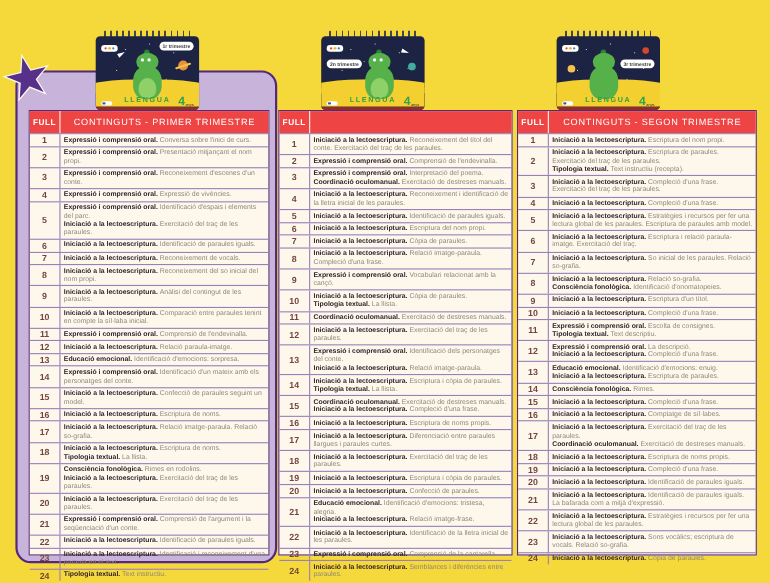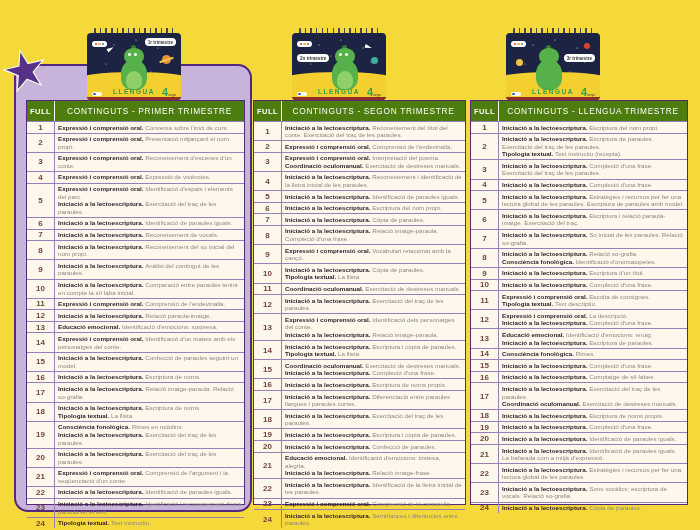--- a/index.html
+++ b/index.html
@@ -80,21 +80,21 @@
     border-radius:2px;z-index:4;}
   .imprint::after{content:"";position:absolute;left:1px;top:0.8px;width:2.5px;height:2.5px;
     background:#2e62b8;border-radius:50%;}
 
   
   .ctable{position:absolute;top:100px;background:#fdf8eb;border:1.5px solid #54287c;
     box-sizing:border-box;display:flex;flex-direction:column;height:405px;}
   .t0{left:26px;width:219px;}
   .t1{left:253px;width:213px;}
   .t2{left:470px;width:218px;}
-  .thead{display:flex;background:#4d7c0f;color:#fff;flex:0 0 20px;align-items:stretch;}
+  .thead{display:flex;background:#ef4444;color:#fff;flex:0 0 20px;align-items:stretch;}
   .thead .full{flex:0 0 27px;display:flex;align-items:center;justify-content:center;
     font-size:7.5px;font-weight:bold;letter-spacing:0.5px;border-right:1.5px solid #fdf8eb;}
   .thead .title{flex:1;display:flex;align-items:center;justify-content:center;
     font-size:8.3px;font-weight:normal;letter-spacing:0.7px;white-space:nowrap;}
   .tbody{display:flex;flex-direction:column;flex:1;}
   .row{display:flex;flex:1 1 auto;border-top:1px solid #9a7fb8;align-items:stretch;}
   .row .num{flex:0 0 27px;display:flex;align-items:center;justify-content:center;
     font-size:8px;font-weight:bold;color:#74453c;border-right:1px solid #9a7fb8;}
   .row .content{flex:1;padding:1.5px 3px;display:flex;flex-direction:column;justify-content:center;}
   .seg{font-size:6.25px;line-height:7.6px;color:#8e877c;}
@@ -354,185 +354,184 @@
           <div class="content">
             <div class="seg"><b>Tipologia textual. </b><span>Text instructiu.</span></div>
           </div>
         </div>
       </div>
   </section>
 
   <section class="ctable t1">
     <div class="thead">
       <div class="full">FULL</div>
+    </div>
+    <div class="tbody">
+        <div class="row">
+          <div class="num">1</div>
+          <div class="content">
+            <div class="seg"><b>Iniciació a la lectoescriptura. </b><span>Reconeixement del títol del conte. Exercitació del traç de les paraules.</span></div>
+          </div>
+        </div>
+        <div class="row">
+          <div class="num">2</div>
+          <div class="content">
+            <div class="seg"><b>Expressió i comprensió oral. </b><span>Comprensió de l'endevinalla.</span></div>
+          </div>
+        </div>
+        <div class="row">
+          <div class="num">3</div>
+          <div class="content">
+            <div class="seg"><b>Expressió i comprensió oral. </b><span>Interpretació del poema.</span></div>
+            <div class="seg"><b>Coordinació oculomanual. </b><span>Exercitació de destreses manuals.</span></div>
+          </div>
+        </div>
+        <div class="row">
+          <div class="num">4</div>
+          <div class="content">
+            <div class="seg"><b>Iniciació a la lectoescriptura. </b><span>Reconeixement i identificació de la lletra inicial de les paraules.</span></div>
+          </div>
+        </div>
+        <div class="row">
+          <div class="num">5</div>
+          <div class="content">
+            <div class="seg"><b>Iniciació a la lectoescriptura. </b><span>Identificació de paraules iguals.</span></div>
+          </div>
+        </div>
+        <div class="row">
+          <div class="num">6</div>
+          <div class="content">
+            <div class="seg"><b>Iniciació a la lectoescriptura. </b><span>Escriptura del nom propi.</span></div>
+          </div>
+        </div>
+        <div class="row">
+          <div class="num">7</div>
+          <div class="content">
+            <div class="seg"><b>Iniciació a la lectoescriptura. </b><span>Còpia de paraules.</span></div>
+          </div>
+        </div>
+        <div class="row">
+          <div class="num">8</div>
+          <div class="content">
+            <div class="seg"><b>Iniciació a la lectoescriptura. </b><span>Relació imatge-paraula. Compleció d'una frase.</span></div>
+          </div>
+        </div>
+        <div class="row">
+          <div class="num">9</div>
+          <div class="content">
+            <div class="seg"><b>Expressió i comprensió oral. </b><span>Vocabulari relacionat amb la cançó.</span></div>
+          </div>
+        </div>
+        <div class="row">
+          <div class="num">10</div>
+          <div class="content">
+            <div class="seg"><b>Iniciació a la lectoescriptura. </b><span>Còpia de paraules.</span></div>
+            <div class="seg"><b>Tipologia textual. </b><span>La llista.</span></div>
+          </div>
+        </div>
+        <div class="row">
+          <div class="num">11</div>
+          <div class="content">
+            <div class="seg"><b>Coordinació oculomanual. </b><span>Exercitació de destreses manuals.</span></div>
+          </div>
+        </div>
+        <div class="row">
+          <div class="num">12</div>
+          <div class="content">
+            <div class="seg"><b>Iniciació a la lectoescriptura. </b><span>Exercitació del traç de les paraules.</span></div>
+          </div>
+        </div>
+        <div class="row">
+          <div class="num">13</div>
+          <div class="content">
+            <div class="seg"><b>Expressió i comprensió oral. </b><span>Identificació dels personatges del conte.</span></div>
+            <div class="seg"><b>Iniciació a la lectoescriptura. </b><span>Relació imatge-paraula.</span></div>
+          </div>
+        </div>
+        <div class="row">
+          <div class="num">14</div>
+          <div class="content">
+            <div class="seg"><b>Iniciació a la lectoescriptura. </b><span>Escriptura i còpia de paraules.</span></div>
+            <div class="seg"><b>Tipologia textual. </b><span>La llista.</span></div>
+          </div>
+        </div>
+        <div class="row">
+          <div class="num">15</div>
+          <div class="content">
+            <div class="seg"><b>Coordinació oculomanual. </b><span>Exercitació de destreses manuals.</span></div>
+            <div class="seg"><b>Iniciació a la lectoescriptura. </b><span>Compleció d'una frase.</span></div>
+          </div>
+        </div>
+        <div class="row">
+          <div class="num">16</div>
+          <div class="content">
+            <div class="seg"><b>Iniciació a la lectoescriptura. </b><span>Escriptura de noms propis.</span></div>
+          </div>
+        </div>
+        <div class="row">
+          <div class="num">17</div>
+          <div class="content">
+            <div class="seg"><b>Iniciació a la lectoescriptura. </b><span>Diferenciació entre paraules llargues i paraules curtes.</span></div>
+          </div>
+        </div>
+        <div class="row">
+          <div class="num">18</div>
+          <div class="content">
+            <div class="seg"><b>Iniciació a la lectoescriptura. </b><span>Exercitació del traç de les paraules.</span></div>
+          </div>
+        </div>
+        <div class="row">
+          <div class="num">19</div>
+          <div class="content">
+            <div class="seg"><b>Iniciació a la lectoescriptura. </b><span>Escriptura i còpia de paraules.</span></div>
+          </div>
+        </div>
+        <div class="row">
+          <div class="num">20</div>
+          <div class="content">
+            <div class="seg"><b>Iniciació a la lectoescriptura. </b><span>Confecció de paraules.</span></div>
+          </div>
+        </div>
+        <div class="row">
+          <div class="num">21</div>
+          <div class="content">
+            <div class="seg"><b>Educació emocional. </b><span>Identificació d'emocions: tristesa, alegria.</span></div>
+            <div class="seg"><b>Iniciació a la lectoescriptura. </b><span>Relació imatge-frase.</span></div>
+          </div>
+        </div>
+        <div class="row">
+          <div class="num">22</div>
+          <div class="content">
+            <div class="seg"><b>Iniciació a la lectoescriptura. </b><span>Identificació de la lletra inicial de les paraules.</span></div>
+          </div>
+        </div>
+        <div class="row">
+          <div class="num">23</div>
+          <div class="content">
+            <div class="seg"><b>Expressió i comprensió oral. </b><span>Comprensió de la cantarella.</span></div>
+          </div>
+        </div>
+        <div class="row">
+          <div class="num">24</div>
+          <div class="content">
+            <div class="seg"><b>Iniciació a la lectoescriptura. </b><span>Semblances i diferències entre paraules.</span></div>
+          </div>
+        </div>
+      </div>
+  </section>
+
+  <section class="ctable t2">
+    <div class="thead">
+      <div class="full">FULL</div>
       <div class="title">CONTINGUTS - SEGON TRIMESTRE</div>
     </div>
     <div class="tbody">
         <div class="row">
           <div class="num">1</div>
           <div class="content">
-            <div class="seg"><b>Iniciació a la lectoescriptura. </b><span>Reconeixement del títol del conte. Exercitació del traç de les paraules.</span></div>
-          </div>
-        </div>
-        <div class="row">
-          <div class="num">2</div>
-          <div class="content">
-            <div class="seg"><b>Expressió i comprensió oral. </b><span>Comprensió de l'endevinalla.</span></div>
-          </div>
-        </div>
-        <div class="row">
-          <div class="num">3</div>
-          <div class="content">
-            <div class="seg"><b>Expressió i comprensió oral. </b><span>Interpretació del poema.</span></div>
-            <div class="seg"><b>Coordinació oculomanual. </b><span>Exercitació de destreses manuals.</span></div>
-          </div>
-        </div>
-        <div class="row">
-          <div class="num">4</div>
-          <div class="content">
-            <div class="seg"><b>Iniciació a la lectoescriptura. </b><span>Reconeixement i identificació de la lletra inicial de les paraules.</span></div>
-          </div>
-        </div>
-        <div class="row">
-          <div class="num">5</div>
-          <div class="content">
-            <div class="seg"><b>Iniciació a la lectoescriptura. </b><span>Identificació de paraules iguals.</span></div>
-          </div>
-        </div>
-        <div class="row">
-          <div class="num">6</div>
-          <div class="content">
-            <div class="seg"><b>Iniciació a la lectoescriptura. </b><span>Escriptura del nom propi.</span></div>
-          </div>
-        </div>
-        <div class="row">
-          <div class="num">7</div>
-          <div class="content">
-            <div class="seg"><b>Iniciació a la lectoescriptura. </b><span>Còpia de paraules.</span></div>
-          </div>
-        </div>
-        <div class="row">
-          <div class="num">8</div>
-          <div class="content">
-            <div class="seg"><b>Iniciació a la lectoescriptura. </b><span>Relació imatge-paraula. Compleció d'una frase.</span></div>
-          </div>
-        </div>
-        <div class="row">
-          <div class="num">9</div>
-          <div class="content">
-            <div class="seg"><b>Expressió i comprensió oral. </b><span>Vocabulari relacionat amb la cançó.</span></div>
-          </div>
-        </div>
-        <div class="row">
-          <div class="num">10</div>
-          <div class="content">
-            <div class="seg"><b>Iniciació a la lectoescriptura. </b><span>Còpia de paraules.</span></div>
-            <div class="seg"><b>Tipologia textual. </b><span>La llista.</span></div>
-          </div>
-        </div>
-        <div class="row">
-          <div class="num">11</div>
-          <div class="content">
-            <div class="seg"><b>Coordinació oculomanual. </b><span>Exercitació de destreses manuals.</span></div>
-          </div>
-        </div>
-        <div class="row">
-          <div class="num">12</div>
-          <div class="content">
-            <div class="seg"><b>Iniciació a la lectoescriptura. </b><span>Exercitació del traç de les paraules.</span></div>
-          </div>
-        </div>
-        <div class="row">
-          <div class="num">13</div>
-          <div class="content">
-            <div class="seg"><b>Expressió i comprensió oral. </b><span>Identificació dels personatges del conte.</span></div>
-            <div class="seg"><b>Iniciació a la lectoescriptura. </b><span>Relació imatge-paraula.</span></div>
-          </div>
-        </div>
-        <div class="row">
-          <div class="num">14</div>
-          <div class="content">
-            <div class="seg"><b>Iniciació a la lectoescriptura. </b><span>Escriptura i còpia de paraules.</span></div>
-            <div class="seg"><b>Tipologia textual. </b><span>La llista.</span></div>
-          </div>
-        </div>
-        <div class="row">
-          <div class="num">15</div>
-          <div class="content">
-            <div class="seg"><b>Coordinació oculomanual. </b><span>Exercitació de destreses manuals.</span></div>
-            <div class="seg"><b>Iniciació a la lectoescriptura. </b><span>Compleció d'una frase.</span></div>
-          </div>
-        </div>
-        <div class="row">
-          <div class="num">16</div>
-          <div class="content">
-            <div class="seg"><b>Iniciació a la lectoescriptura. </b><span>Escriptura de noms propis.</span></div>
-          </div>
-        </div>
-        <div class="row">
-          <div class="num">17</div>
-          <div class="content">
-            <div class="seg"><b>Iniciació a la lectoescriptura. </b><span>Diferenciació entre paraules llargues i paraules curtes.</span></div>
-          </div>
-        </div>
-        <div class="row">
-          <div class="num">18</div>
-          <div class="content">
-            <div class="seg"><b>Iniciació a la lectoescriptura. </b><span>Exercitació del traç de les paraules.</span></div>
-          </div>
-        </div>
-        <div class="row">
-          <div class="num">19</div>
-          <div class="content">
-            <div class="seg"><b>Iniciació a la lectoescriptura. </b><span>Escriptura i còpia de paraules.</span></div>
-          </div>
-        </div>
-        <div class="row">
-          <div class="num">20</div>
-          <div class="content">
-            <div class="seg"><b>Iniciació a la lectoescriptura. </b><span>Confecció de paraules.</span></div>
-          </div>
-        </div>
-        <div class="row">
-          <div class="num">21</div>
-          <div class="content">
-            <div class="seg"><b>Educació emocional. </b><span>Identificació d'emocions: tristesa, alegria.</span></div>
-            <div class="seg"><b>Iniciació a la lectoescriptura. </b><span>Relació imatge-frase.</span></div>
-          </div>
-        </div>
-        <div class="row">
-          <div class="num">22</div>
-          <div class="content">
-            <div class="seg"><b>Iniciació a la lectoescriptura. </b><span>Identificació de la lletra inicial de les paraules.</span></div>
-          </div>
-        </div>
-        <div class="row">
-          <div class="num">23</div>
-          <div class="content">
-            <div class="seg"><b>Expressió i comprensió oral. </b><span>Comprensió de la cantarella.</span></div>
-          </div>
-        </div>
-        <div class="row">
-          <div class="num">24</div>
-          <div class="content">
-            <div class="seg"><b>Iniciació a la lectoescriptura. </b><span>Semblances i diferències entre paraules.</span></div>
-          </div>
-        </div>
-      </div>
-  </section>
-
-  <section class="ctable t2">
-    <div class="thead">
-      <div class="full">FULL</div>
-      <div class="title">CONTINGUTS - LLENGUA TRIMESTRE</div>
-    </div>
-    <div class="tbody">
-        <div class="row">
-          <div class="num">1</div>
-          <div class="content">
             <div class="seg"><b>Iniciació a la lectoescriptura. </b><span>Escriptura del nom propi.</span></div>
           </div>
         </div>
         <div class="row">
           <div class="num">2</div>
           <div class="content">
             <div class="seg"><b>Iniciació a la lectoescriptura. </b><span>Escriptura de paraules. Exercitació del traç de les paraules.</span></div>
             <div class="seg"><b>Tipologia textual. </b><span>Text instructiu (recepta).</span></div>
           </div>
         </div>

